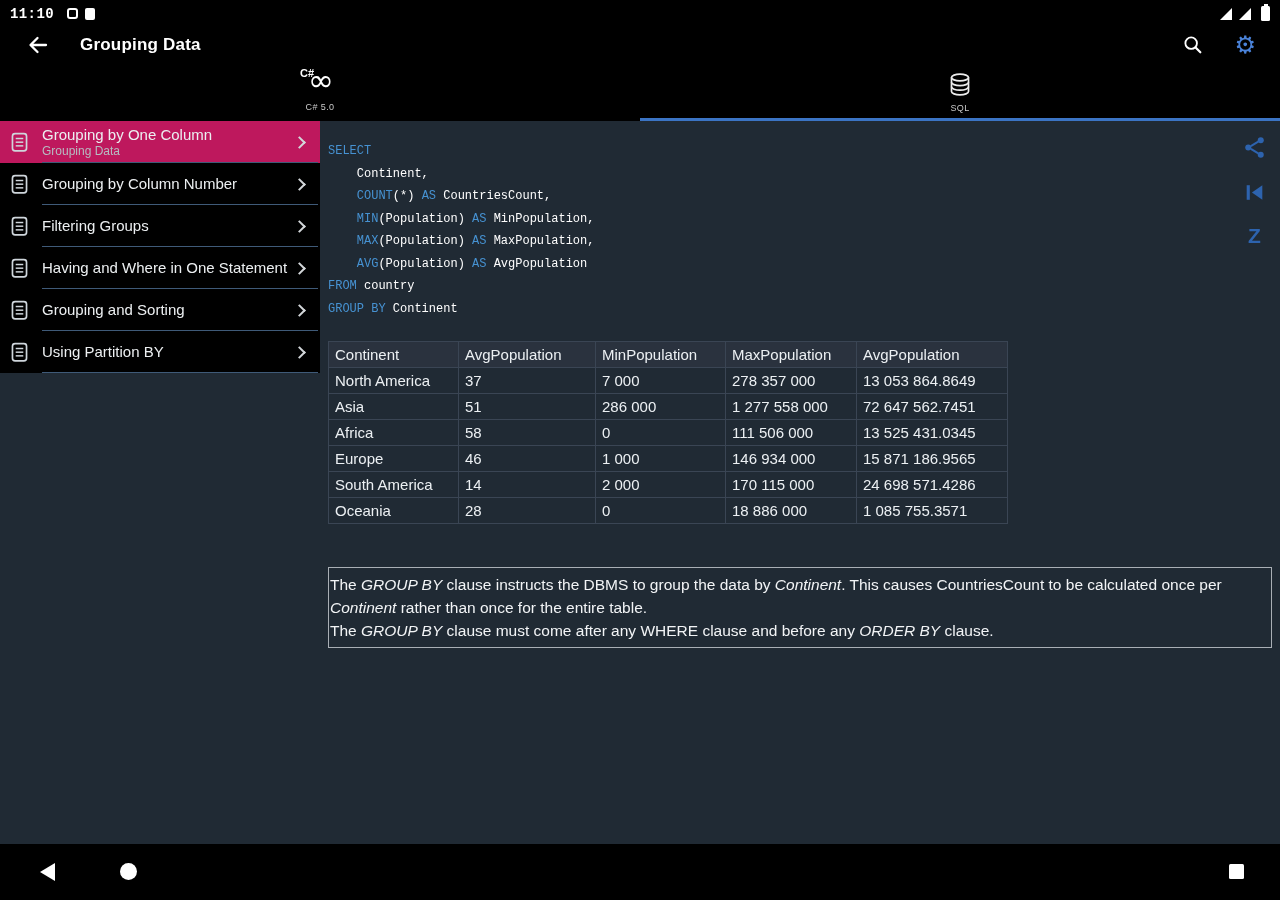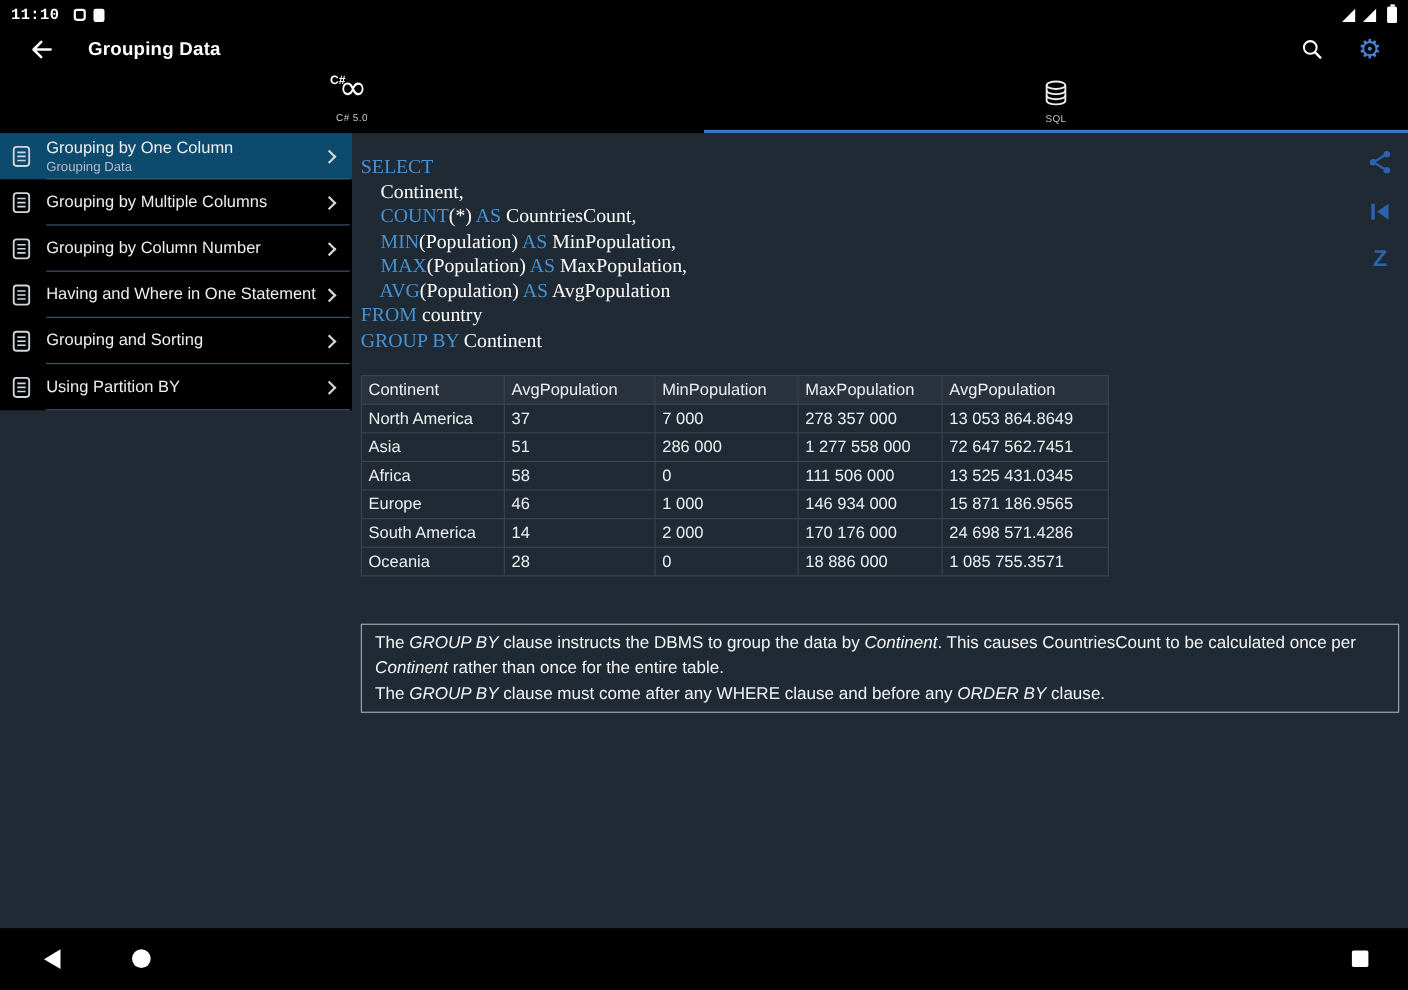--- a/index.html
+++ b/index.html
@@ -34,38 +34,38 @@
   .csharp-glyph .cs { position:absolute; top:-5px; left:1px; font-size:11px; font-weight:bold; color:#fff; }
   .csharp-glyph .inf { position:absolute; top:-7px; left:9px; font-size:31px; color:#fff; line-height:31px; font-family:"DejaVu Sans", sans-serif; }
   .tab-underline { position:absolute; bottom:0; left:640px; width:640px; height:3px; background:#3b74c4; }
 
   
   .content { position:absolute; top:121px; left:0; right:0; bottom:56px; background:#202a34; }
 
   
   .sidebar { position:absolute; left:0; top:0; width:320px; background:#000; }
   .sb-item { position:relative; display:flex; align-items:center; min-height:42px; padding:2px 0; cursor:pointer; }
-  .sb-item.selected { background:#0c4a6e; }
+  .sb-item.selected { background:#be185d; }
   .doc-icon { margin-left:10px; width:20px; flex:none; display:flex; }
   .sb-text { flex:1; margin-left:12px; margin-right:6px; display:flex; flex-direction:column; justify-content:center; }
   .sb-label { font-size:15px; color:#eceff1; line-height:18px; }
   .sb-sub { font-size:12px; color:#b6bcc2; line-height:15px; }
   .chev { width:9px; height:9px; border-top:2.5px solid #d3d7da; border-right:2.5px solid #d3d7da; transform:rotate(45deg); margin-right:16px; flex:none; }
   .sb-sep { position:absolute; left:42px; right:2px; bottom:0; height:1px; background:#3f5a78; }
 
   
   .main { position:absolute; left:320px; top:0; right:0; bottom:0; padding:19px 0 0 8px; }
-  .code { font-family:Liberation Serif, serif; font-size:18px; line-height:22.5px; color:#fefefe; white-space:pre; }
+  .code { font-family:Liberation Mono, monospace; font-size:12px; line-height:22.5px; color:#fefefe; white-space:pre; }
   .code .kw { color:#4692d2; }
 
   .results { border-collapse:collapse; margin-top:21px; font-size:15px; color:#ecf0f3; table-layout:fixed; }
   .results th, .results td { border:1px solid #3a4554; padding:3px 6px; text-align:left; font-weight:normal; line-height:19px; white-space:nowrap; overflow:hidden; }
   .results thead th { background:#2a323e; }
 
-  .note { margin-top:43px; width:944px; border:1px solid #a9afb5; padding:5px 12px; font-size:15.5px; line-height:23px; color:#f2f4f6; }
+  .note { margin-top:43px; width:944px; border:1px solid #a9afb5; padding:5px 1px; font-size:15.5px; line-height:23px; color:#f2f4f6; }
   .note i { font-style:italic; }
 
   
   .fabs { position:absolute; right:13px; top:14px; display:flex; flex-direction:column; gap:20px; align-items:center; }
   .fab { cursor:pointer; display:flex; }
   .z-glyph { font-size:21px; font-weight:bold; color:#2d63ae; line-height:22px; cursor:pointer; }
 
   
   .nav-bar { position:absolute; bottom:0; left:0; right:0; height:56px; background:#000; }
   .nav-back { position:absolute; left:40px; top:19px; width:0; height:0; border-top:9px solid transparent; border-bottom:9px solid transparent; border-right:15px solid #fff; cursor:pointer; }
@@ -148,36 +148,36 @@
         <div class="sb-item">
           <span class="doc-icon">
             <svg width="19" height="21" viewBox="0 0 18 20">
               <rect x="2.3" y="1.5" width="13.4" height="16.5" rx="2.5" stroke="#cfd6dc" stroke-width="1.6" fill="none"></rect>
               <line x1="5.4" y1="6.2" x2="12.6" y2="6.2" stroke="#cfd6dc" stroke-width="1.4"></line>
               <line x1="5.4" y1="9.7" x2="12.6" y2="9.7" stroke="#cfd6dc" stroke-width="1.4"></line>
               <line x1="5.4" y1="13.2" x2="12.6" y2="13.2" stroke="#cfd6dc" stroke-width="1.4"></line>
             </svg>
           </span>
           <span class="sb-text">
-            <span class="sb-label">Grouping by Multiple Columns</span>
-          </span>
-          <span class="chev"></span>
-          <span class="sb-sep"></span>
-        </div>
-        <div class="sb-item">
-          <span class="doc-icon">
-            <svg width="19" height="21" viewBox="0 0 18 20">
-              <rect x="2.3" y="1.5" width="13.4" height="16.5" rx="2.5" stroke="#cfd6dc" stroke-width="1.6" fill="none"></rect>
-              <line x1="5.4" y1="6.2" x2="12.6" y2="6.2" stroke="#cfd6dc" stroke-width="1.4"></line>
-              <line x1="5.4" y1="9.7" x2="12.6" y2="9.7" stroke="#cfd6dc" stroke-width="1.4"></line>
-              <line x1="5.4" y1="13.2" x2="12.6" y2="13.2" stroke="#cfd6dc" stroke-width="1.4"></line>
-            </svg>
-          </span>
-          <span class="sb-text">
             <span class="sb-label">Grouping by Column Number</span>
+          </span>
+          <span class="chev"></span>
+          <span class="sb-sep"></span>
+        </div>
+        <div class="sb-item">
+          <span class="doc-icon">
+            <svg width="19" height="21" viewBox="0 0 18 20">
+              <rect x="2.3" y="1.5" width="13.4" height="16.5" rx="2.5" stroke="#cfd6dc" stroke-width="1.6" fill="none"></rect>
+              <line x1="5.4" y1="6.2" x2="12.6" y2="6.2" stroke="#cfd6dc" stroke-width="1.4"></line>
+              <line x1="5.4" y1="9.7" x2="12.6" y2="9.7" stroke="#cfd6dc" stroke-width="1.4"></line>
+              <line x1="5.4" y1="13.2" x2="12.6" y2="13.2" stroke="#cfd6dc" stroke-width="1.4"></line>
+            </svg>
+          </span>
+          <span class="sb-text">
+            <span class="sb-label">Filtering Groups</span>
           </span>
           <span class="chev"></span>
           <span class="sb-sep"></span>
         </div>
         <div class="sb-item">
           <span class="doc-icon">
             <svg width="19" height="21" viewBox="0 0 18 20">
               <rect x="2.3" y="1.5" width="13.4" height="16.5" rx="2.5" stroke="#cfd6dc" stroke-width="1.6" fill="none"></rect>
               <line x1="5.4" y1="6.2" x2="12.6" y2="6.2" stroke="#cfd6dc" stroke-width="1.4"></line>
               <line x1="5.4" y1="9.7" x2="12.6" y2="9.7" stroke="#cfd6dc" stroke-width="1.4"></line>
@@ -268,21 +268,21 @@
               <td>Europe</td>
               <td>46</td>
               <td>1 000</td>
               <td>146 934 000</td>
               <td>15 871 186.9565</td>
             </tr>
             <tr>
               <td>South America</td>
               <td>14</td>
               <td>2 000</td>
-              <td>170 176 000</td>
+              <td>170 115 000</td>
               <td>24 698 571.4286</td>
             </tr>
             <tr>
               <td>Oceania</td>
               <td>28</td>
               <td>0</td>
               <td>18 886 000</td>
               <td>1 085 755.3571</td>
             </tr>
           </tbody>

